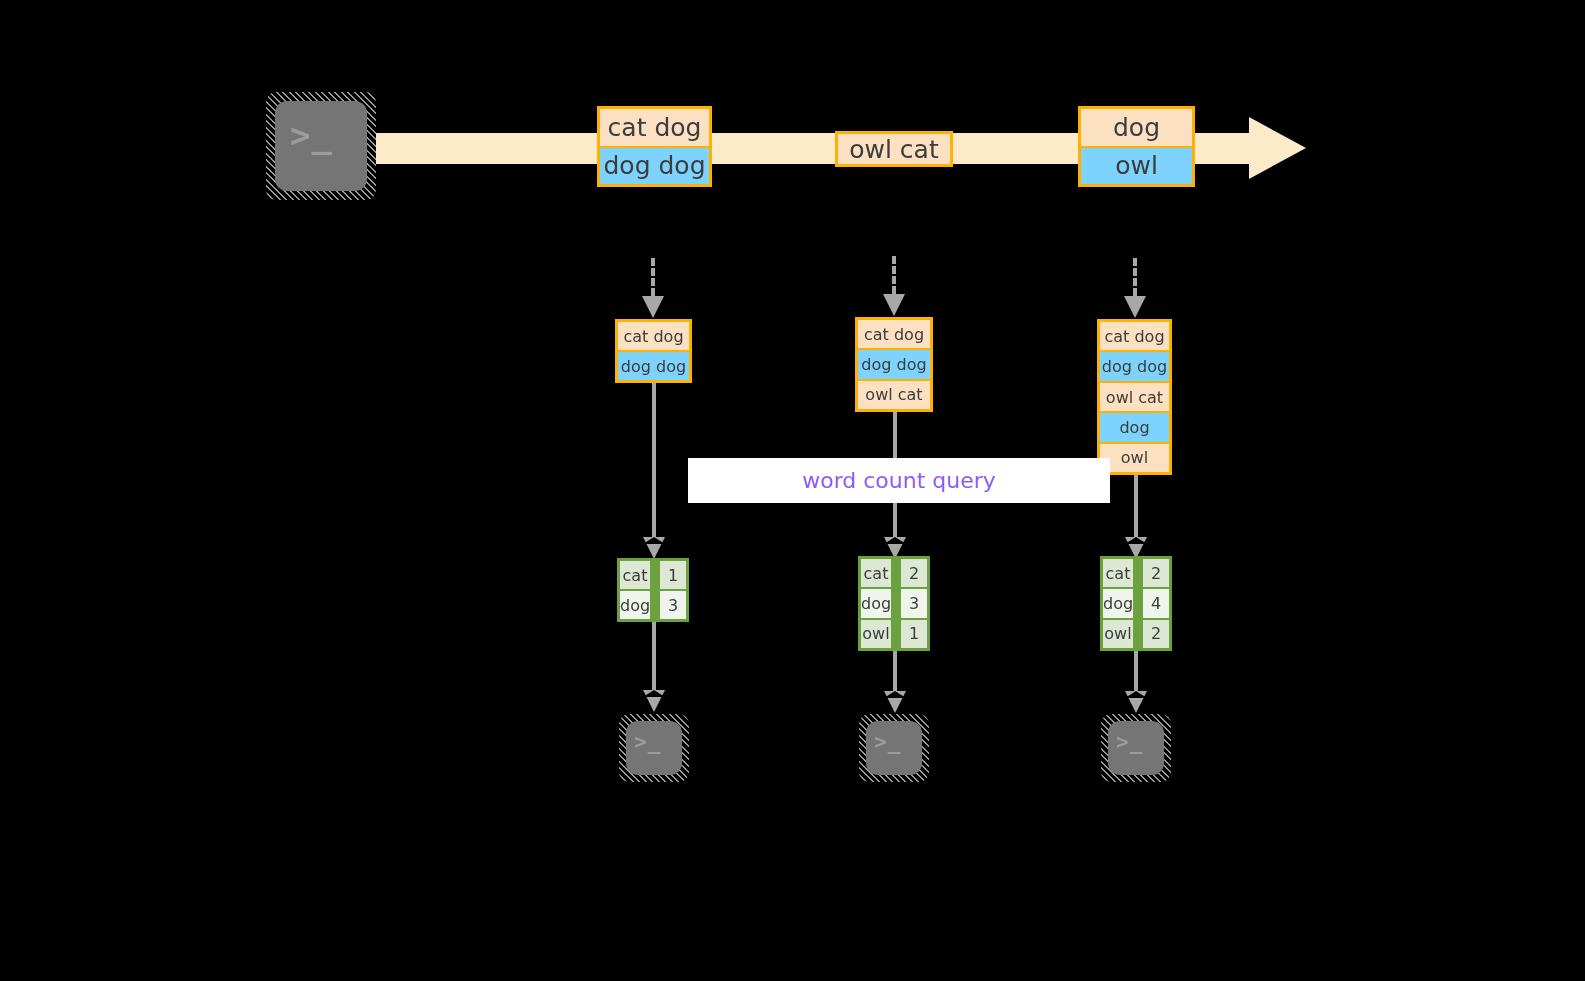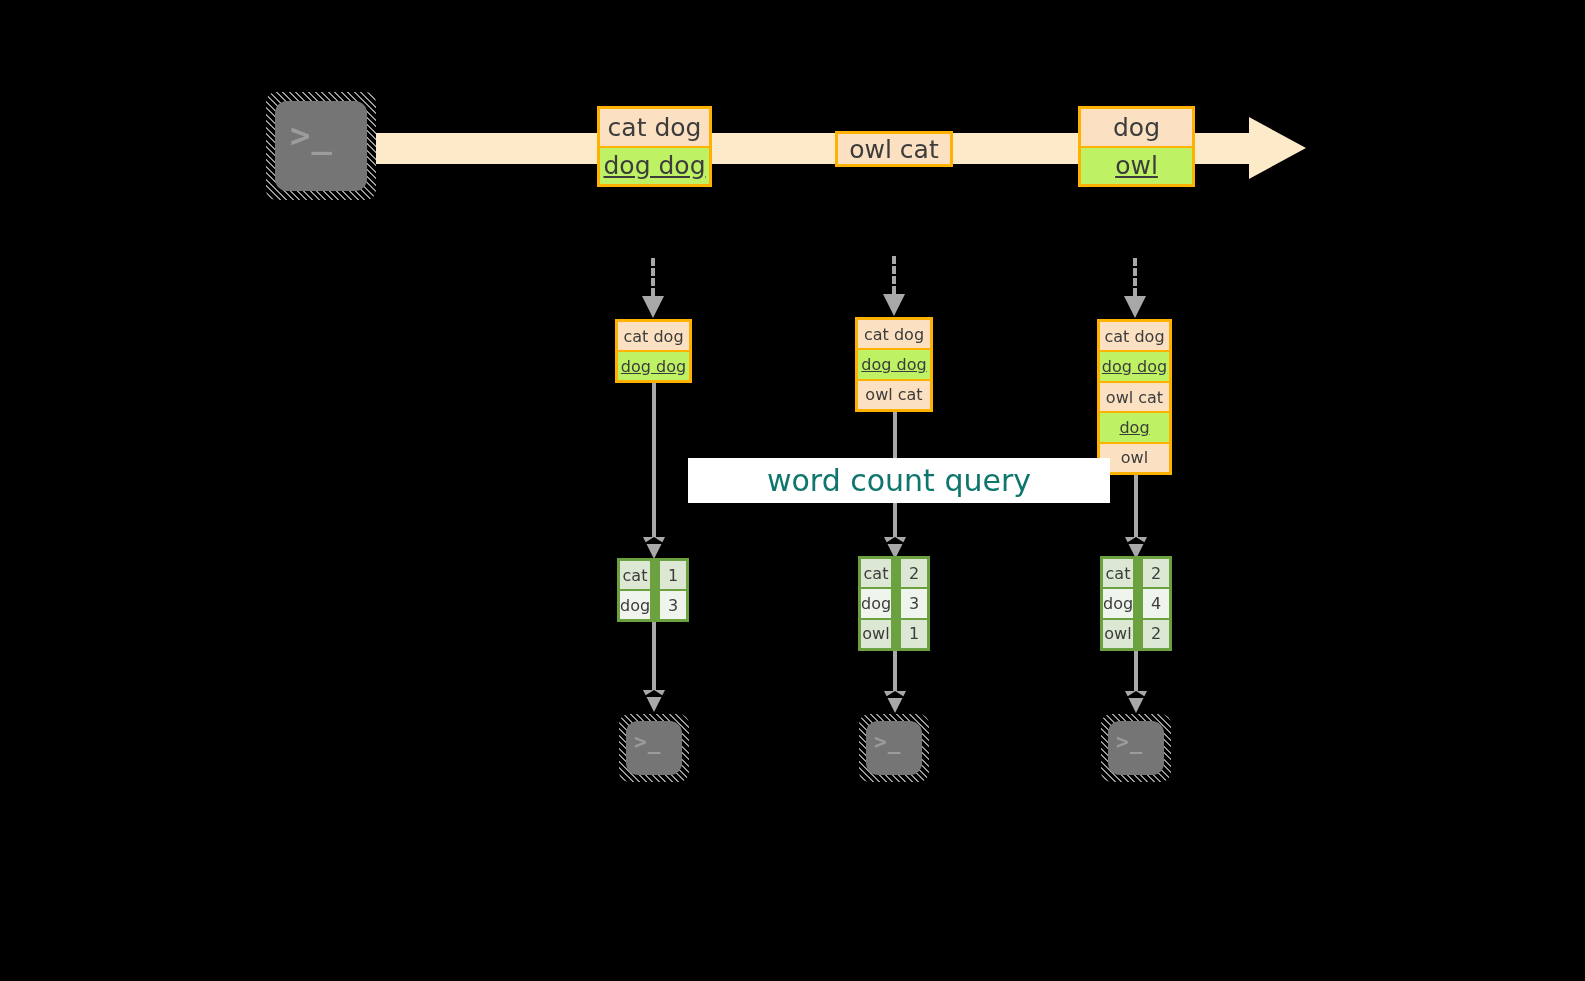--- a/index.html
+++ b/index.html
@@ -86,21 +86,21 @@
   }
   .rec .cell {
     flex: 1 1 auto;
     display: flex;
     align-items: center;
     justify-content: center;
     color: #3c3c3c;
     white-space: nowrap;
   }
   .rec .cell.shade-a { background: #fce0c2; }
-  .rec .cell.shade-b { background: #bef264; text-decoration: underline; }
+  .rec .cell.shade-b { background: #7dd3fc; }
 
   
   .rec-top .cell { font-size: 25px; }
   #rec-top-0 { left: 597px; top: 106px; width: 115px; height: 81px; }
   #rec-top-1 { left: 835px; top: 131px; width: 118px; height: 36px; }
   #rec-top-2 { left: 1078px; top: 106px; width: 117px; height: 81px; }
 
   
   .rec-col .cell { font-size: 16px; }
   #rec-col-0 { left: 615px; top: 319px; width: 77px; height: 64px; }
@@ -187,22 +187,22 @@
     left: 688px;
     top: 458px;
     width: 422px;
     height: 45px;
     background: #ffffff;
     display: flex;
     align-items: center;
     justify-content: center;
   }
   #query-label .txt {
-    font-size: 30px;
-    color: #0f766e;
+    font-size: 22px;
+    color: #8b5cf6;
     white-space: nowrap;
   }
 </style>
 </head>
 <body>
 
 <div id="stage">
 
   <div class="stream-band"></div>
   <div class="stream-head"></div>

